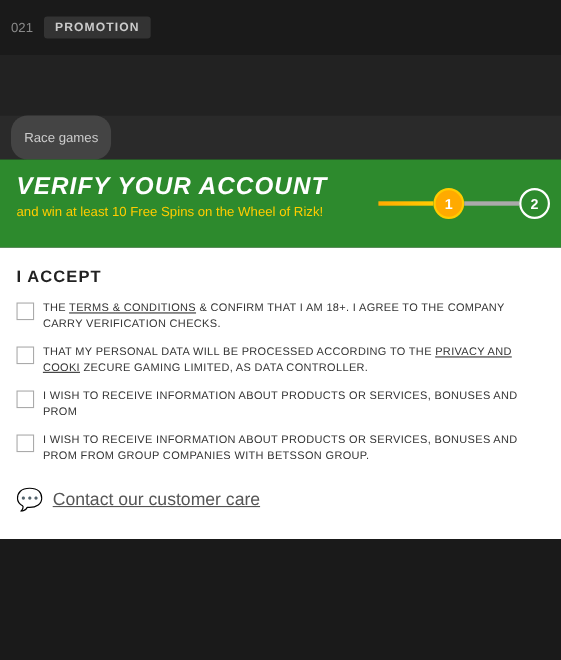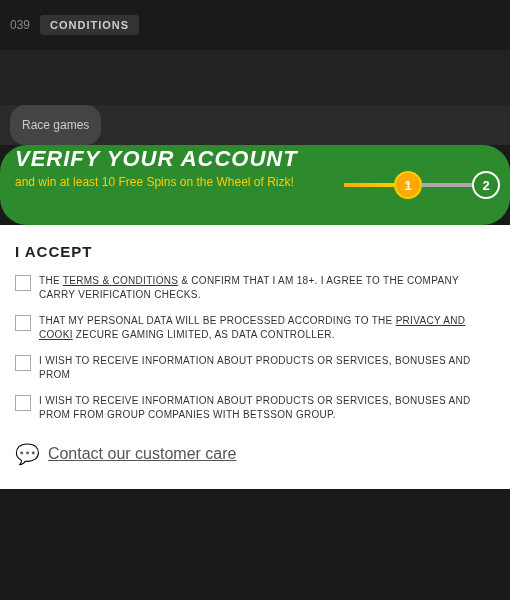--- a/index.html
+++ b/index.html
@@ -54,24 +54,23 @@
       font-size: 12px;
       padding: 5px 12px;
       border-radius: 15px;
       border: none;
       cursor: pointer;
     }
 
     
     .verify-header {
       background: #2d8a2d;
-      padding: 2px 15px 12px 15px;
+      padding: 12px 15px 12px 15px;
       position: relative;
       min-height: 80px;
-      border-radius: 27px;
     }
     .verify-title {
       color: #fff;
       font-size: 22px;
       font-weight: 900;
       font-style: italic;
       text-transform: uppercase;
       letter-spacing: 1px;
       line-height: 1.1;
     }
@@ -202,22 +201,22 @@
       color: #555;
       font-size: 12px;
       text-decoration: underline;
       cursor: pointer;
     }
   </style>
 </head>
 <body>
 
 <div class="top-bar">
-  <span class="top-bar-number">039</span>
-  <span class="promotion-badge">CONDITIONS</span>
+  <span class="top-bar-number">021</span>
+  <span class="promotion-badge">PROMOTION</span>
 </div>
 
 <div class="dark-banner"></div>
 
 <div class="race-games-bar">
   <button class="race-games-btn">Race games</button>
 </div>
 
 <div class="verify-header">
   <div class="verify-title">

